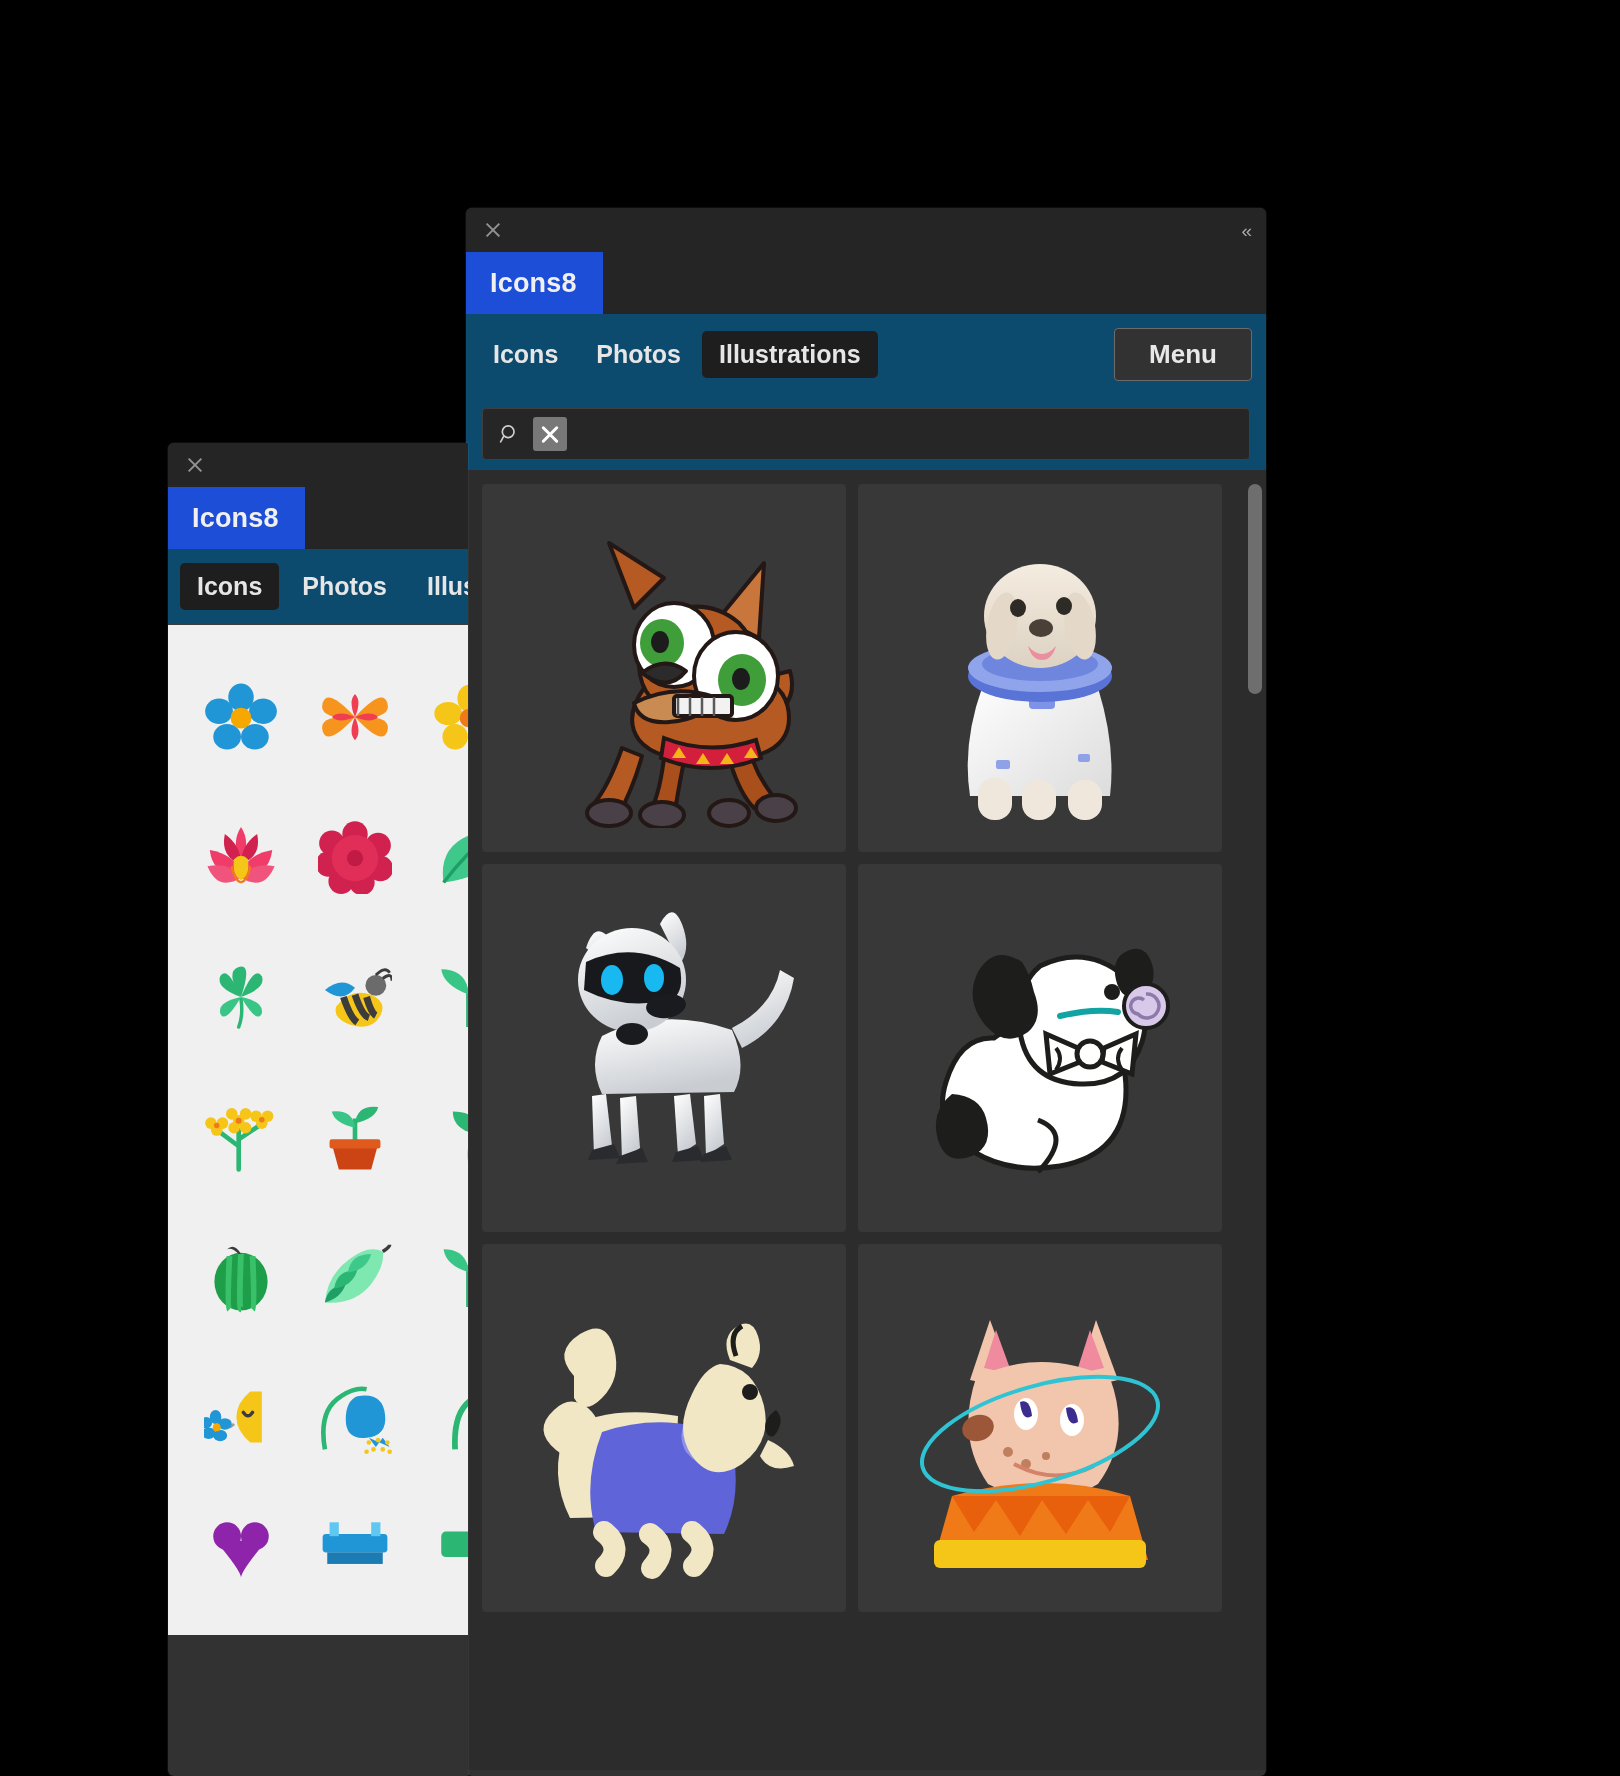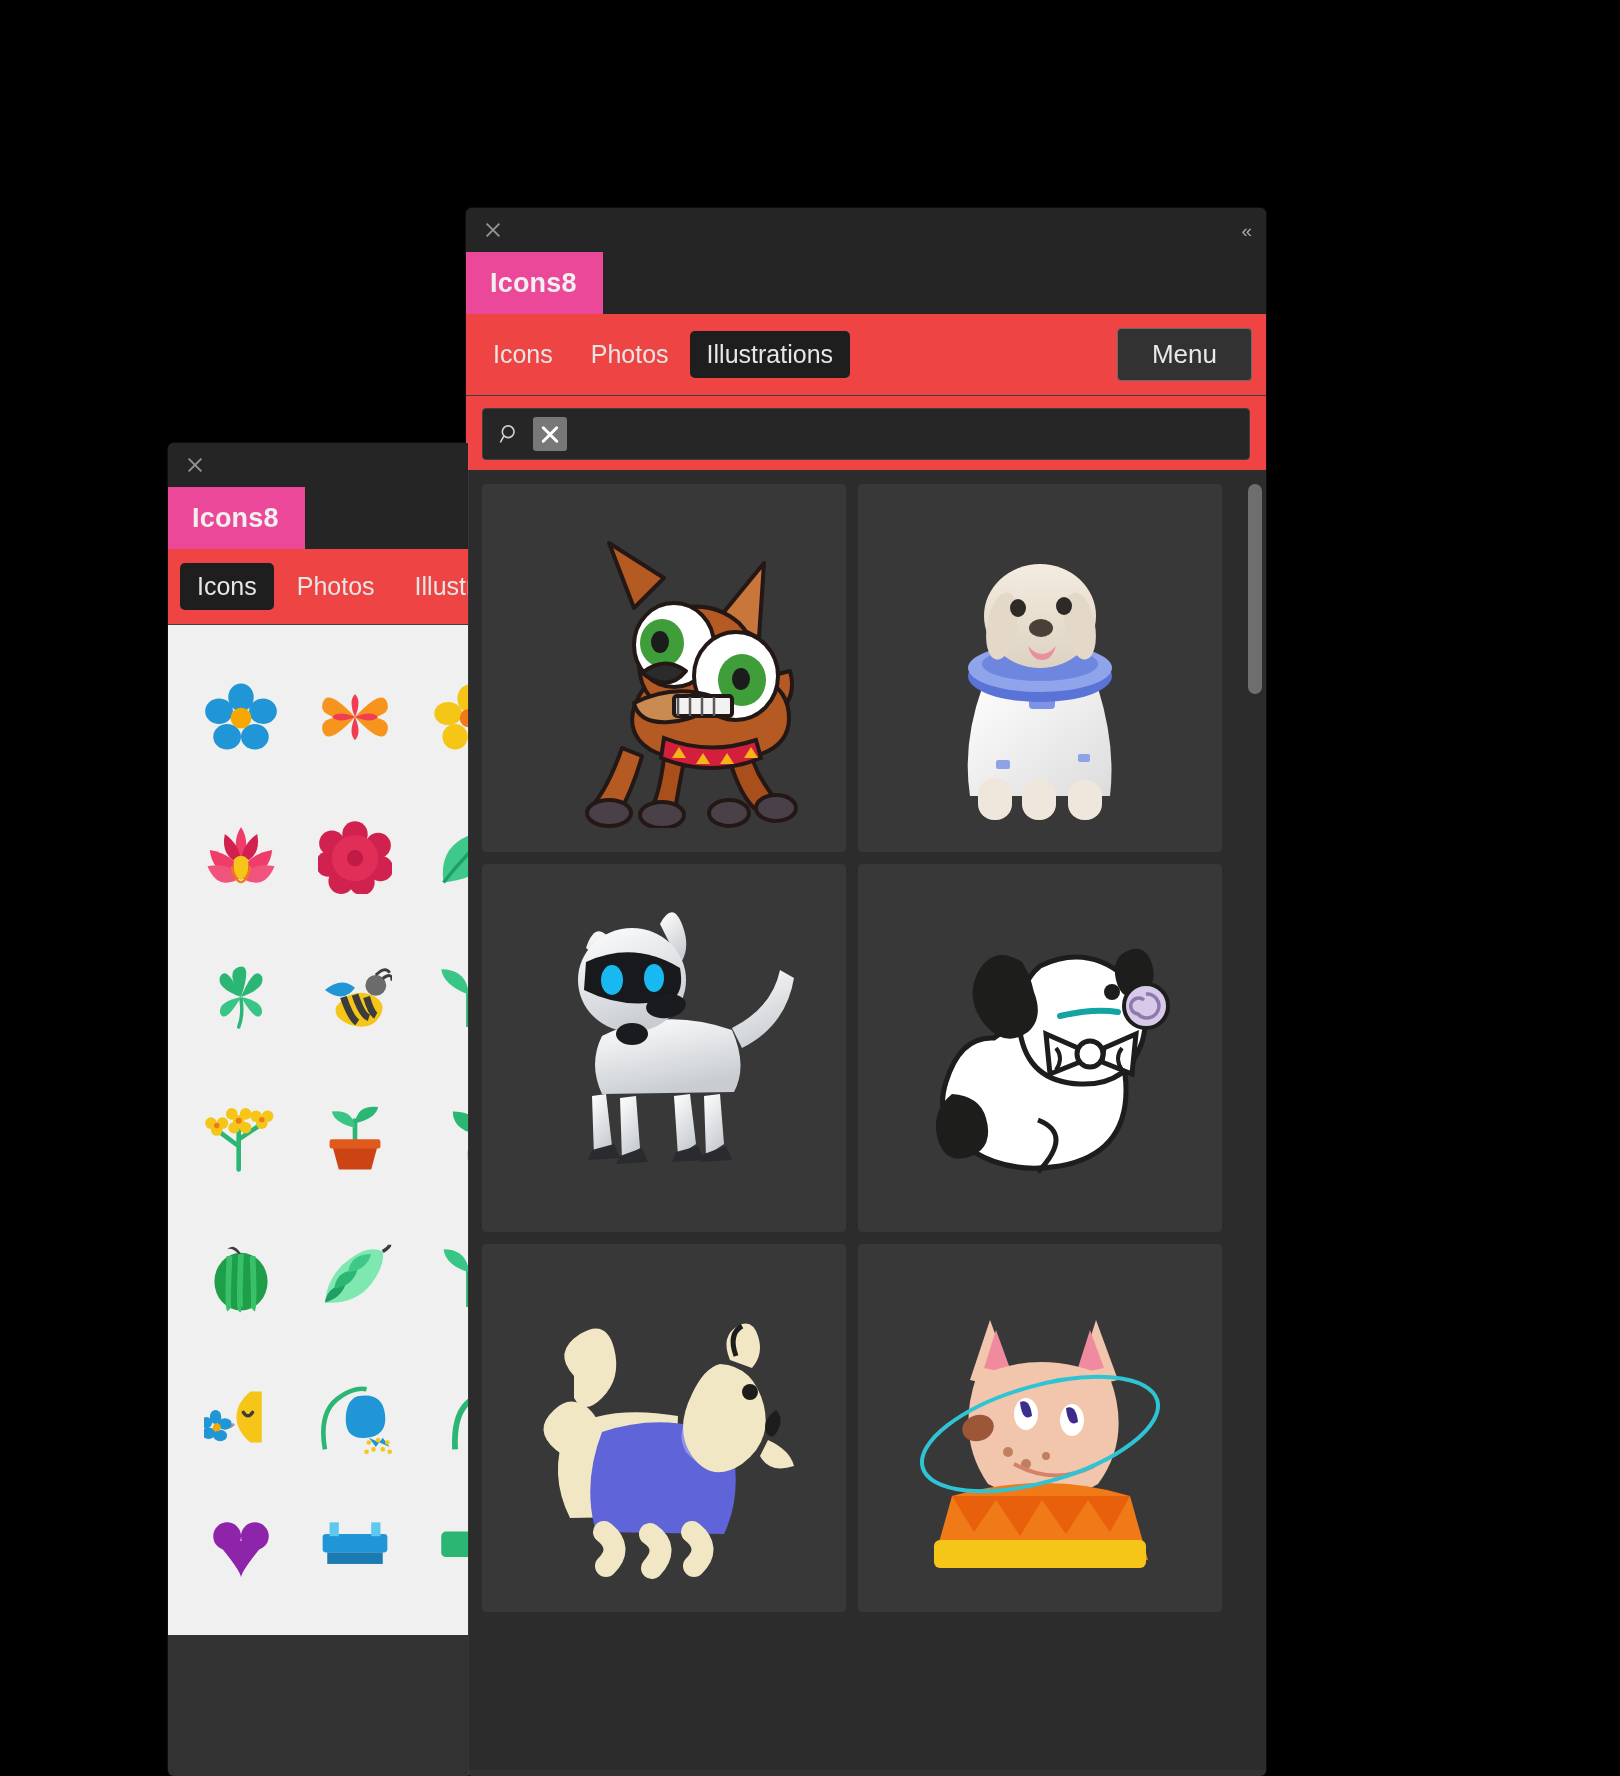--- a/index.html
+++ b/index.html
@@ -64,36 +64,37 @@
 
   
   .app-tabstrip {
     height: 62px;
     background: #252525;
     display: flex;
     align-items: flex-end;
   }
   .app-tab {
     height: 62px;
-    background: #ec4899;
+    background: #1d4ed8;
     display: flex;
     align-items: center;
     padding: 0 26px 0 24px;
     min-width: 120px;
   }
   .app-tab-label {
     color: #f0f0f0;
     font-size: 27px;
     font-weight: bold;
     letter-spacing: .2px;
   }
 
   
   .win-body {
-    background: #ef4444;
+    background: #0c4a6e;
+    font-weight: bold;
   }
 
   .tabrow {
     display: flex;
     align-items: center;
     padding: 14px 14px 14px 10px;
     gap: 4px;
     border-bottom: 1px solid #3d3d3d;
   }
   .seg-tab {

